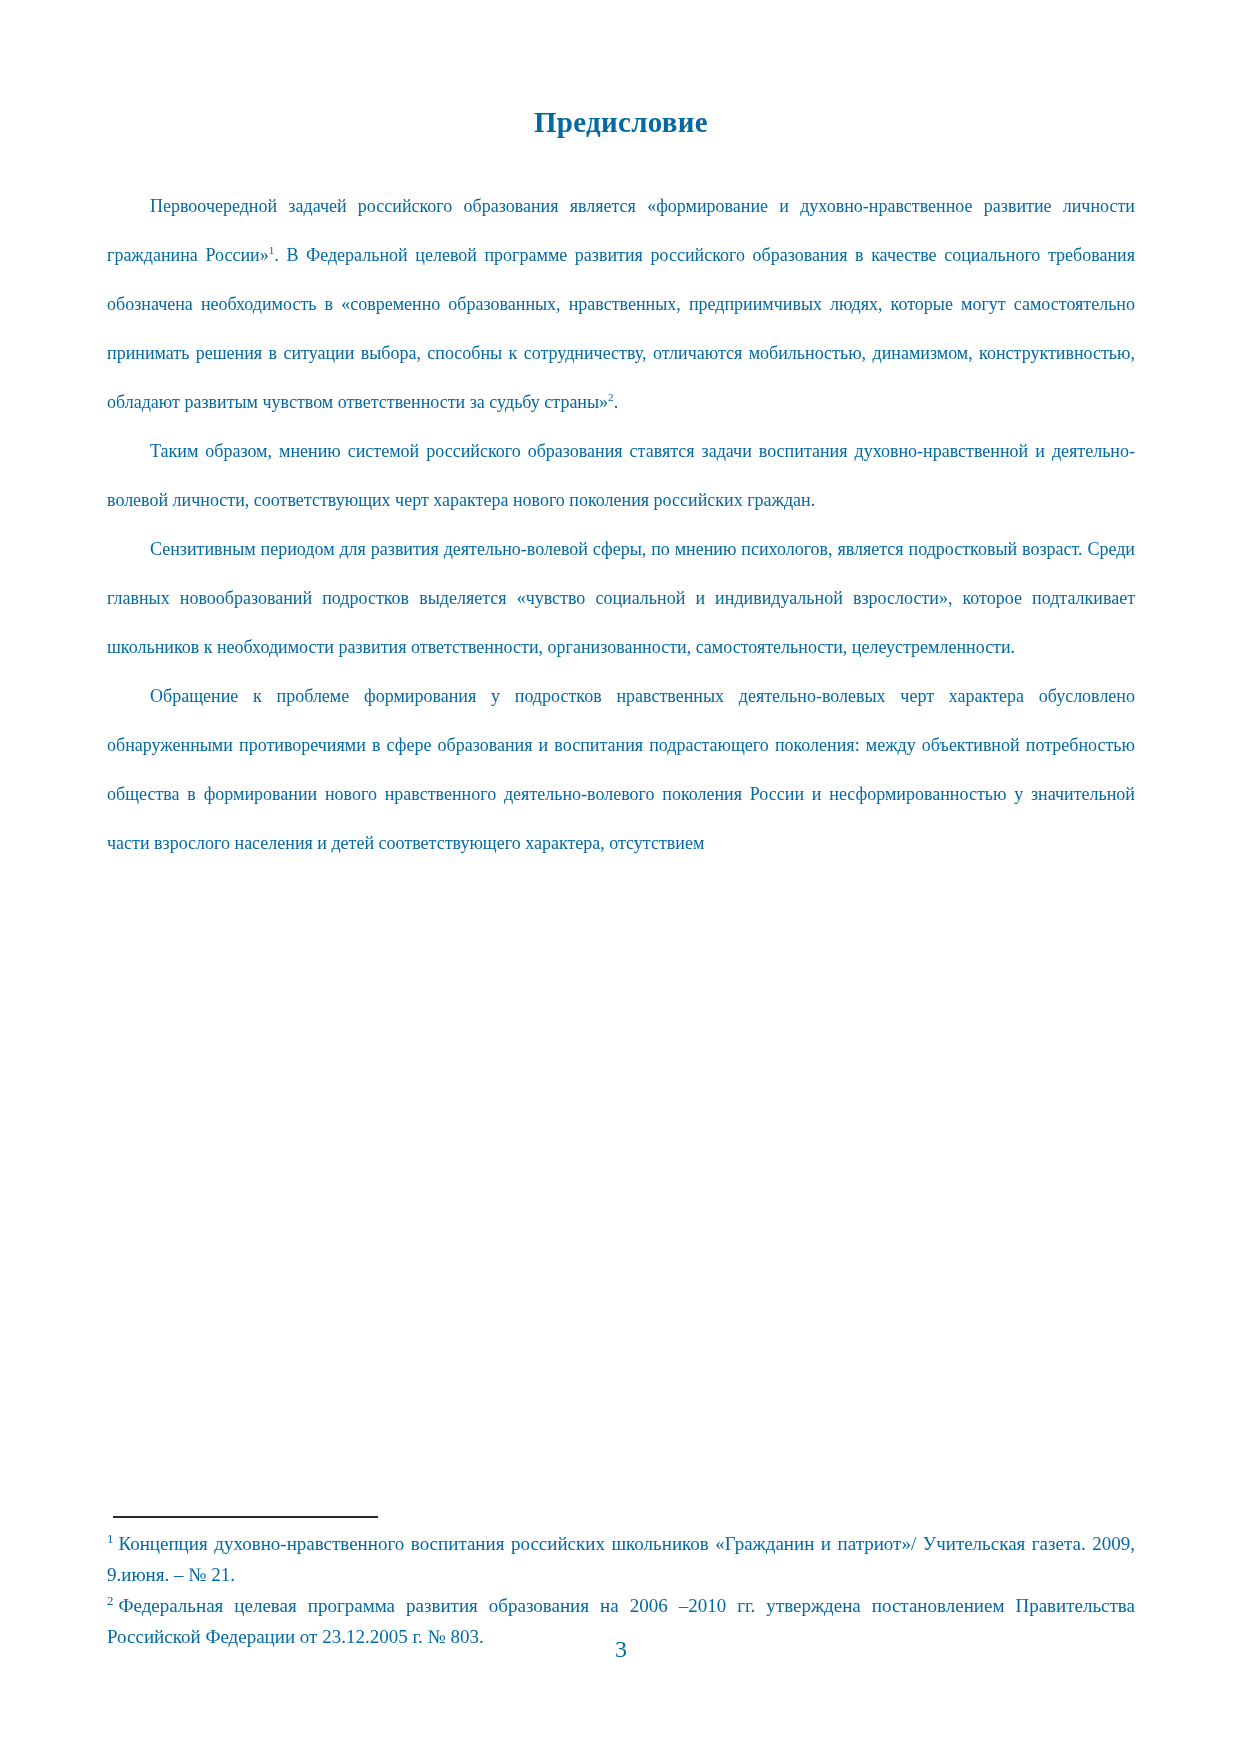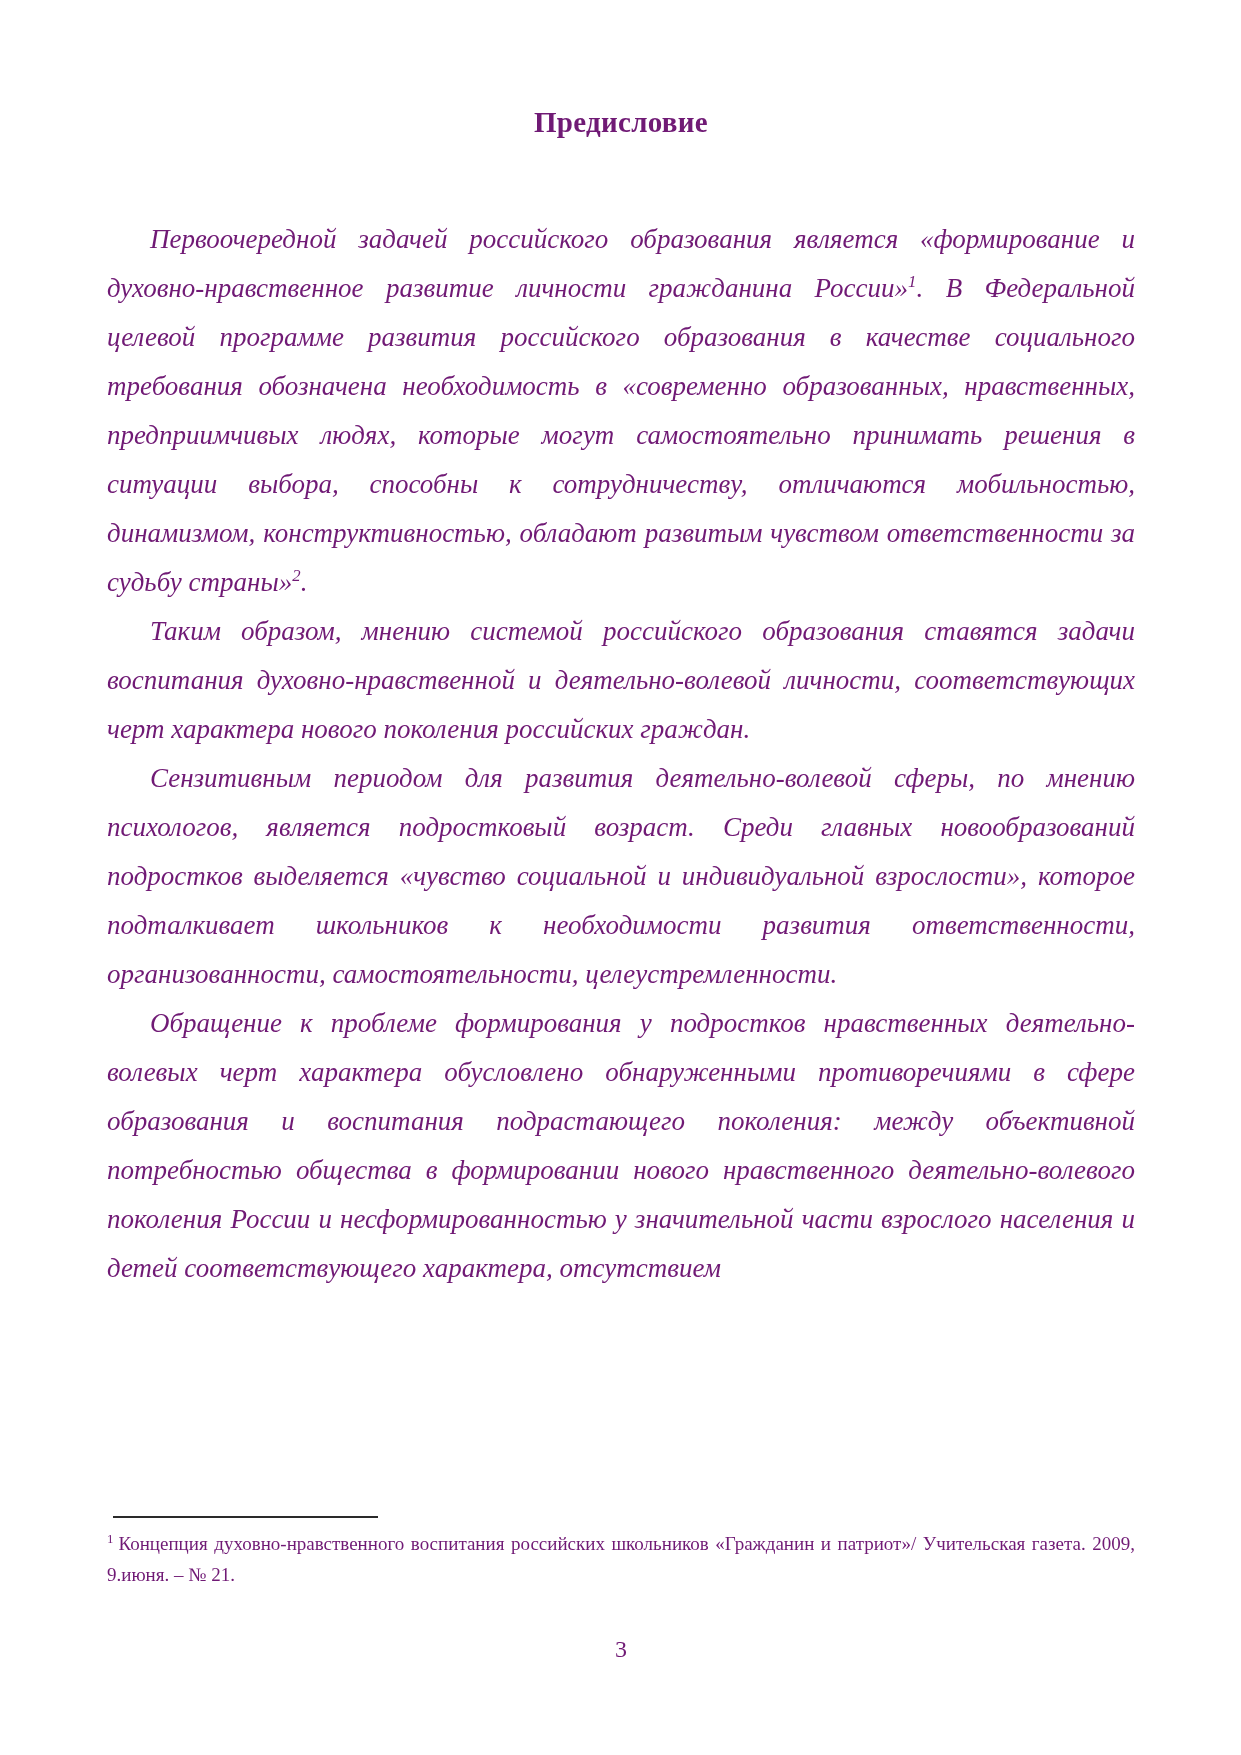--- a/index.html
+++ b/index.html
@@ -2,45 +2,44 @@
 <html lang="ru"><head>
 <meta charset="utf-8">
 <style>
   html, body { margin: 0; padding: 0; background: #ffffff; }
   .page {
     position: relative;
     width: 1241px;
     height: 1755px;
     background: #ffffff;
     font-family: "Liberation Serif", "DejaVu Serif", serif;
-    color: #701a75;
+    color: #0369a1;
     overflow: hidden;
   }
   .title {
     position: absolute;
     top: 106px;
     left: 107px;
     width: 1028px;
     margin: 0;
     text-align: center;
     font-size: 29px;
     font-weight: bold;
     letter-spacing: 0.3px;
   }
   .body {
     position: absolute;
-    top: 215px;
+    top: 182px;
     left: 107px;
     width: 1028px;
     max-height: 1310px;
     overflow: hidden;
-    font-size: 27px;
+    font-size: 18px;
     line-height: 49px;
     text-align: justify;
-    font-style: italic;
   }
   .body p { margin: 0; text-indent: 43px; }
   sup.fnref {
     font-size: 0.62em;
     line-height: 0;
     vertical-align: super;
   }
   .footnotes {
     position: absolute;
     left: 107px;
@@ -82,17 +81,18 @@
 
 
     <p>Сензитивным периодом для развития деятельно-волевой сферы, по мнению психологов, является подростковый возраст. Среди главных новообразований подростков выделяется «чувство социальной и индивидуальной взрослости», которое подталкивает школьников к необходимости развития ответственности, организованности, самостоятельности, целеустремленности.</p>
 
     <p>Обращение к проблеме формирования у подростков нравственных деятельно-волевых черт характера обусловлено обнаруженными противоречиями в сфере образования и воспитания подрастающего поколения: между объективной потребностью общества в формировании нового нравственного деятельно-волевого поколения России и несформированностью у значительной части взрослого населения и детей соответствующего характера, отсутствием</p>
   </div>
 
   <div class="footnotes">
     <div class="fn-rule"></div>
     <p class="fn"><sup>1</sup><span class="fn-text">Концепция духовно-нравственного  воспитания российских школьников «Гражданин и патриот»/ Учительская газета. 2009, 9.июня. –  № 21.</span></p>
+    <p class="fn"><sup>2</sup><span class="fn-text">Федеральная целевая программа развития образования на 2006 –2010 гг. утверждена постановлением Правительства Российской Федерации от 23.12.2005 г. № 803.</span></p>
   </div>
 
   <div class="page-number">3</div>
 
 </div>
 
 </body></html>

